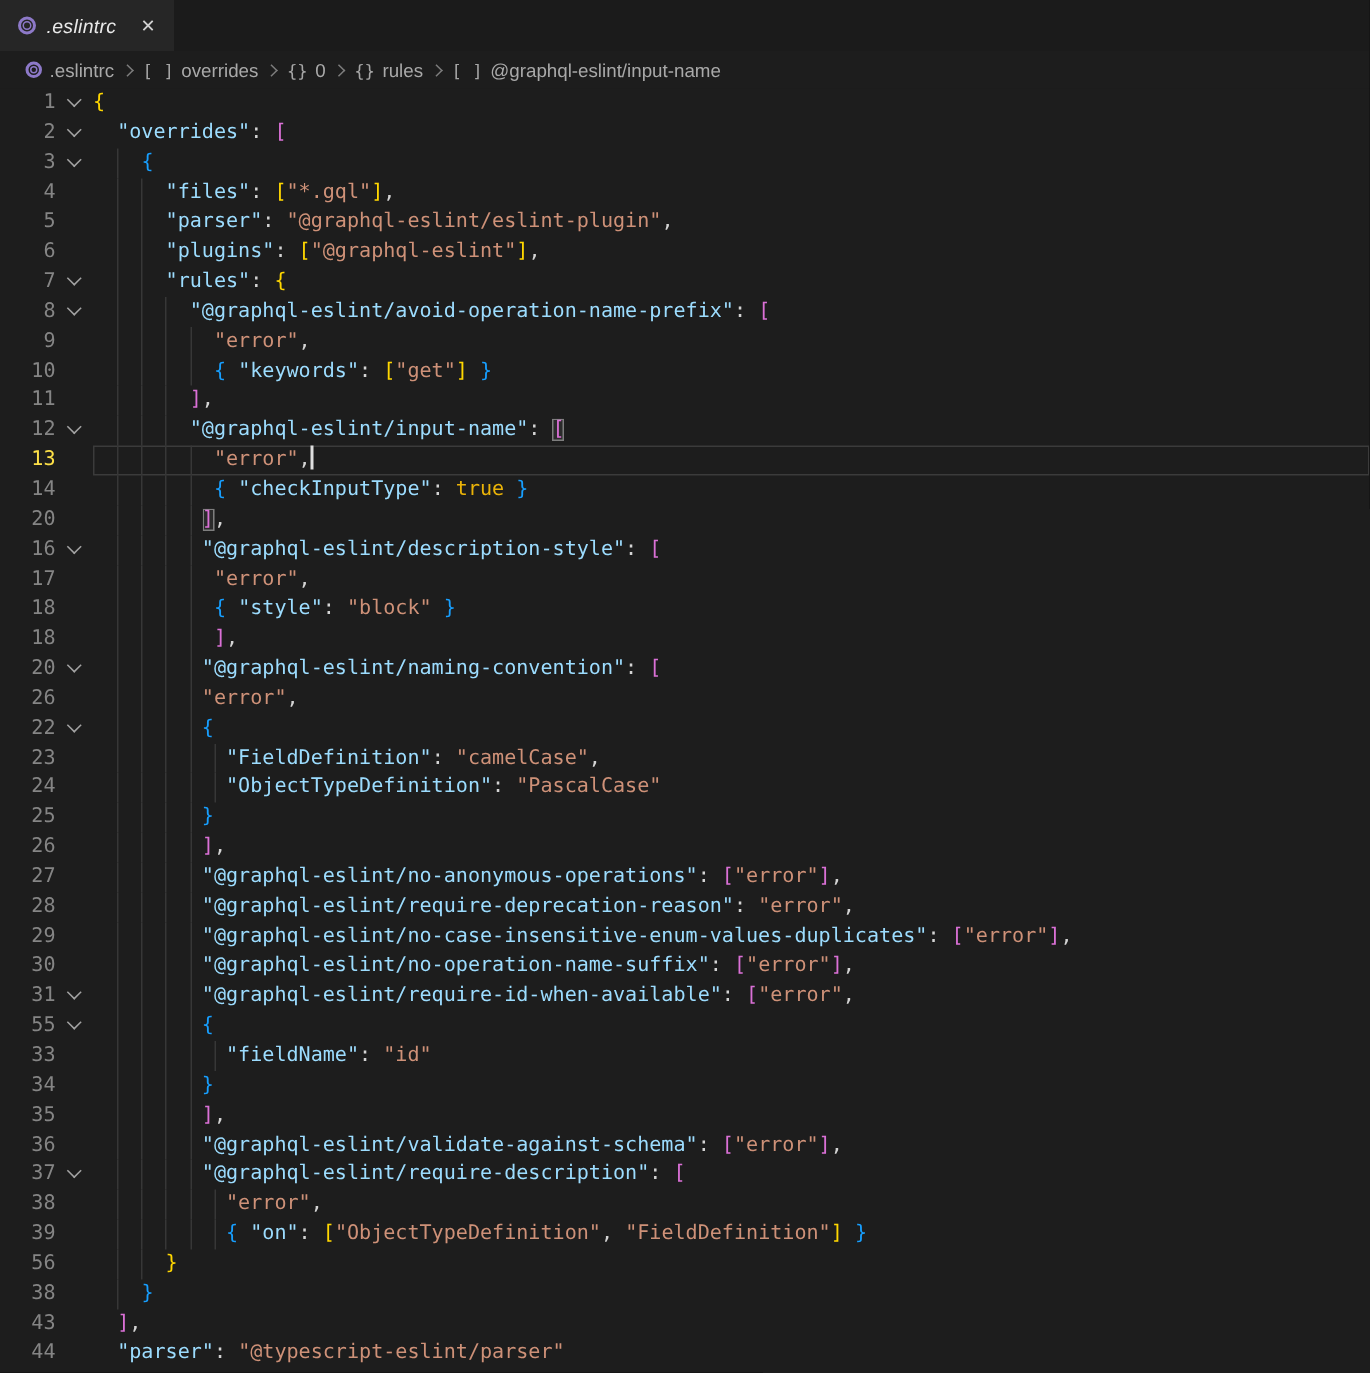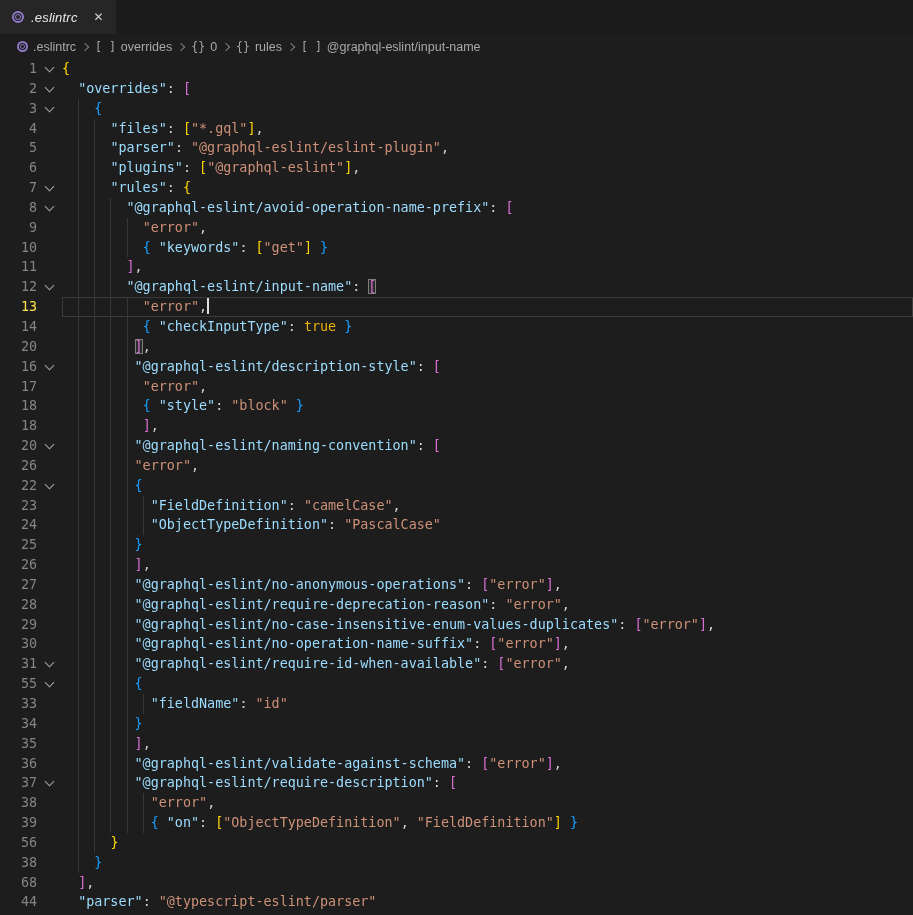--- a/index.html
+++ b/index.html
@@ -119,17 +119,17 @@
         <div class="line"><span class="num">55</span><span class="foldw"><i class="chev"></i></span><span class="code"><i class="guide" style="left: 16.1328px;"></i><i class="guide" style="left: 32.2656px;"></i><i class="guide" style="left: 48.3984px;"></i><i class="guide" style="left: 64.5312px;"></i>         <span class="tk b3">{</span></span></div>
         <div class="line"><span class="num">33</span><span class="foldw"></span><span class="code"><i class="guide" style="left: 16.1328px;"></i><i class="guide" style="left: 32.2656px;"></i><i class="guide" style="left: 48.3984px;"></i><i class="guide" style="left: 64.5312px;"></i><i class="guide" style="left: 80.664px;"></i>           <span class="tk k">"fieldName"</span><span class="tk p">: </span><span class="tk s">"id"</span></span></div>
         <div class="line"><span class="num">34</span><span class="foldw"></span><span class="code"><i class="guide" style="left: 16.1328px;"></i><i class="guide" style="left: 32.2656px;"></i><i class="guide" style="left: 48.3984px;"></i><i class="guide" style="left: 64.5312px;"></i>         <span class="tk b3">}</span></span></div>
         <div class="line"><span class="num">35</span><span class="foldw"></span><span class="code"><i class="guide" style="left: 16.1328px;"></i><i class="guide" style="left: 32.2656px;"></i><i class="guide" style="left: 48.3984px;"></i><i class="guide" style="left: 64.5312px;"></i>         <span class="tk b2">]</span><span class="tk p">,</span></span></div>
         <div class="line"><span class="num">36</span><span class="foldw"></span><span class="code"><i class="guide" style="left: 16.1328px;"></i><i class="guide" style="left: 32.2656px;"></i><i class="guide" style="left: 48.3984px;"></i><i class="guide" style="left: 64.5312px;"></i>         <span class="tk k">"@graphql-eslint/validate-against-schema"</span><span class="tk p">: </span><span class="tk b2">[</span><span class="tk s">"error"</span><span class="tk b2">]</span><span class="tk p">,</span></span></div>
         <div class="line"><span class="num">37</span><span class="foldw"><i class="chev"></i></span><span class="code"><i class="guide" style="left: 16.1328px;"></i><i class="guide" style="left: 32.2656px;"></i><i class="guide" style="left: 48.3984px;"></i><i class="guide" style="left: 64.5312px;"></i>         <span class="tk k">"@graphql-eslint/require-description"</span><span class="tk p">: </span><span class="tk b2">[</span></span></div>
         <div class="line"><span class="num">38</span><span class="foldw"></span><span class="code"><i class="guide" style="left: 16.1328px;"></i><i class="guide" style="left: 32.2656px;"></i><i class="guide" style="left: 48.3984px;"></i><i class="guide" style="left: 64.5312px;"></i><i class="guide" style="left: 80.664px;"></i>           <span class="tk s">"error"</span><span class="tk p">,</span></span></div>
         <div class="line"><span class="num">39</span><span class="foldw"></span><span class="code"><i class="guide" style="left: 16.1328px;"></i><i class="guide" style="left: 32.2656px;"></i><i class="guide" style="left: 48.3984px;"></i><i class="guide" style="left: 64.5312px;"></i><i class="guide" style="left: 80.664px;"></i>           <span class="tk b3">{</span><span class="tk p"> </span><span class="tk k">"on"</span><span class="tk p">: </span><span class="tk b1">[</span><span class="tk s">"ObjectTypeDefinition"</span><span class="tk p">, </span><span class="tk s">"FieldDefinition"</span><span class="tk b1">]</span><span class="tk p"> </span><span class="tk b3">}</span></span></div>
         <div class="line"><span class="num">56</span><span class="foldw"></span><span class="code"><i class="guide" style="left: 16.1328px;"></i><i class="guide" style="left: 32.2656px;"></i>      <span class="tk b1">}</span></span></div>
         <div class="line"><span class="num">38</span><span class="foldw"></span><span class="code"><i class="guide" style="left: 16.1328px;"></i>    <span class="tk b3">}</span></span></div>
-        <div class="line"><span class="num">68</span><span class="foldw"></span><span class="code">  <span class="tk b2">]</span><span class="tk p">,</span></span></div>
+        <div class="line"><span class="num">43</span><span class="foldw"></span><span class="code">  <span class="tk b2">]</span><span class="tk p">,</span></span></div>
         <div class="line"><span class="num">44</span><span class="foldw"></span><span class="code">  <span class="tk k">"parser"</span><span class="tk p">: </span><span class="tk s">"@typescript-eslint/parser"</span></span></div>
       </div>
   </div>
 </div>
 
 </body></html>

